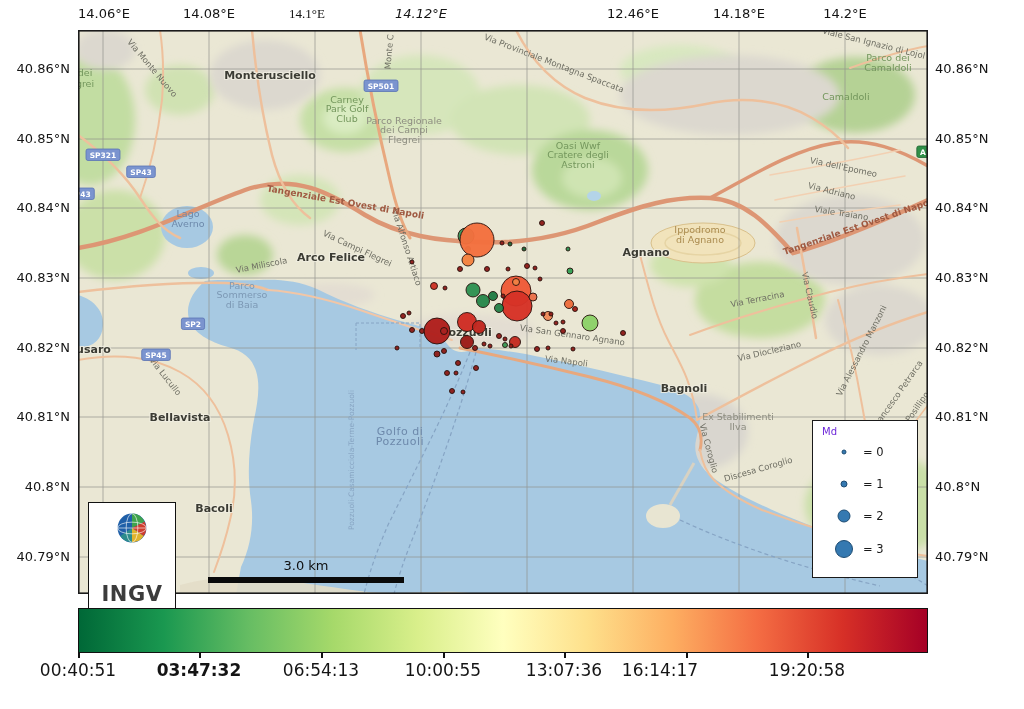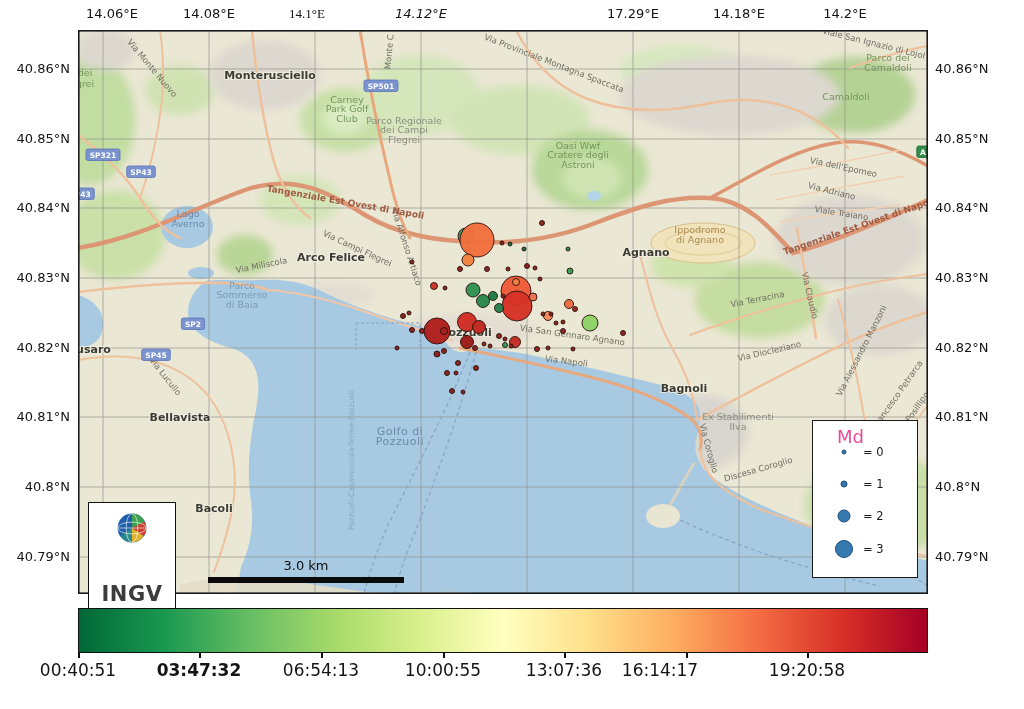--- a/index.html
+++ b/index.html
@@ -19,21 +19,21 @@
   .tan{font-size:9.5px;fill:#ab8c50;}
   .lake{font-size:9.5px;fill:#6d89ab;}
   .gulf{font-size:11px;fill:#6d89ab;letter-spacing:.5px;}
   .street{font-size:8.5px;fill:#6e6e63;}
   .hwy{font-size:9px;font-weight:600;fill:#a05a42;}
   .ferry{font-size:7.5px;fill:#88a5c3;}
   .badge-text{font-size:7.5px;font-weight:700;fill:#ffffff;}
   
   #legend{position:absolute;left:812px;top:420px;width:106px;height:158px;background:#fff;
           border:1.5px solid #1a1a1a;box-sizing:border-box;}
-  #legend .legend-title{position:absolute;left:24px;top:5px;font-size:18px;color:#ec4899;}
+  #legend .legend-title{position:absolute;left:9px;top:5px;font-size:10px;color:#6d28d9;}
   .legend-row{position:absolute;left:0;width:100%;height:0;}
   .legend-circle{position:absolute;left:31px;top:0;transform:translate(-50%,-50%);border-radius:50%;}
   .legend-label{position:absolute;left:50px;top:0;transform:translateY(-50%);font-size:11.5px;color:#1a1a1a;}
   
   #scalebar-bar{position:absolute;left:208px;top:577px;width:196px;height:6px;background:#0a0a0a;}
   #scalebar-label{position:absolute;left:246px;top:558px;width:120px;text-align:center;font-size:13px;color:#0f0f0f;}
   
   #ingv{position:absolute;left:88px;top:502px;width:88px;height:110px;background:#fff;
         border:1.6px solid #111;box-sizing:border-box;}
   #ingv-globe{position:absolute;left:50%;top:7px;transform:translateX(-50%);}
@@ -43,26 +43,26 @@
   #colorbar{position:absolute;left:78px;top:608px;width:850px;height:45px;border:1.2px solid #111;
             box-sizing:border-box;}
   .cb-tick{position:absolute;top:653px;width:1.5px;height:5px;background:#111;}
   .cb-label{position:absolute;top:660px;width:90px;margin-left:-45px;text-align:center;
             font-size:17px;color:#141414;}
 </style>
 </head>
 <body>
 
 <div id="top-axis">
-    <div class="tick-top" style="left: 112px;">14.06°E</div>
+    <div class="tick-top" style="left: 104px;">14.06°E</div>
     <div class="tick-top" style="left: 209px;">14.08°E</div>
     <div class="tick-top" style="left: 307px; font-family: Liberation Serif, serif;">14.1°E</div>
     <div class="tick-top" style="left: 421px; font-style: italic;">14.12°E</div>
     <div class="tick-top" style="left: 520px; margin-top: 28px;">14.14°E</div>
-    <div class="tick-top" style="left: 633px;">17.29°E</div>
+    <div class="tick-top" style="left: 633px;">12.46°E</div>
     <div class="tick-top" style="left: 739px;">14.18°E</div>
     <div class="tick-top" style="left: 845px;">14.2°E</div>
   </div>
 <div id="left-axis">
     <div class="tick-left" style="top: 61px;">40.86°N</div>
     <div class="tick-left" style="top: 131px;">40.85°N</div>
     <div class="tick-left" style="top: 200px;">40.84°N</div>
     <div class="tick-left" style="top: 270px;">40.83°N</div>
     <div class="tick-left" style="top: 340px;">40.82°N</div>
     <div class="tick-left" style="top: 409px;">40.81°N</div>

